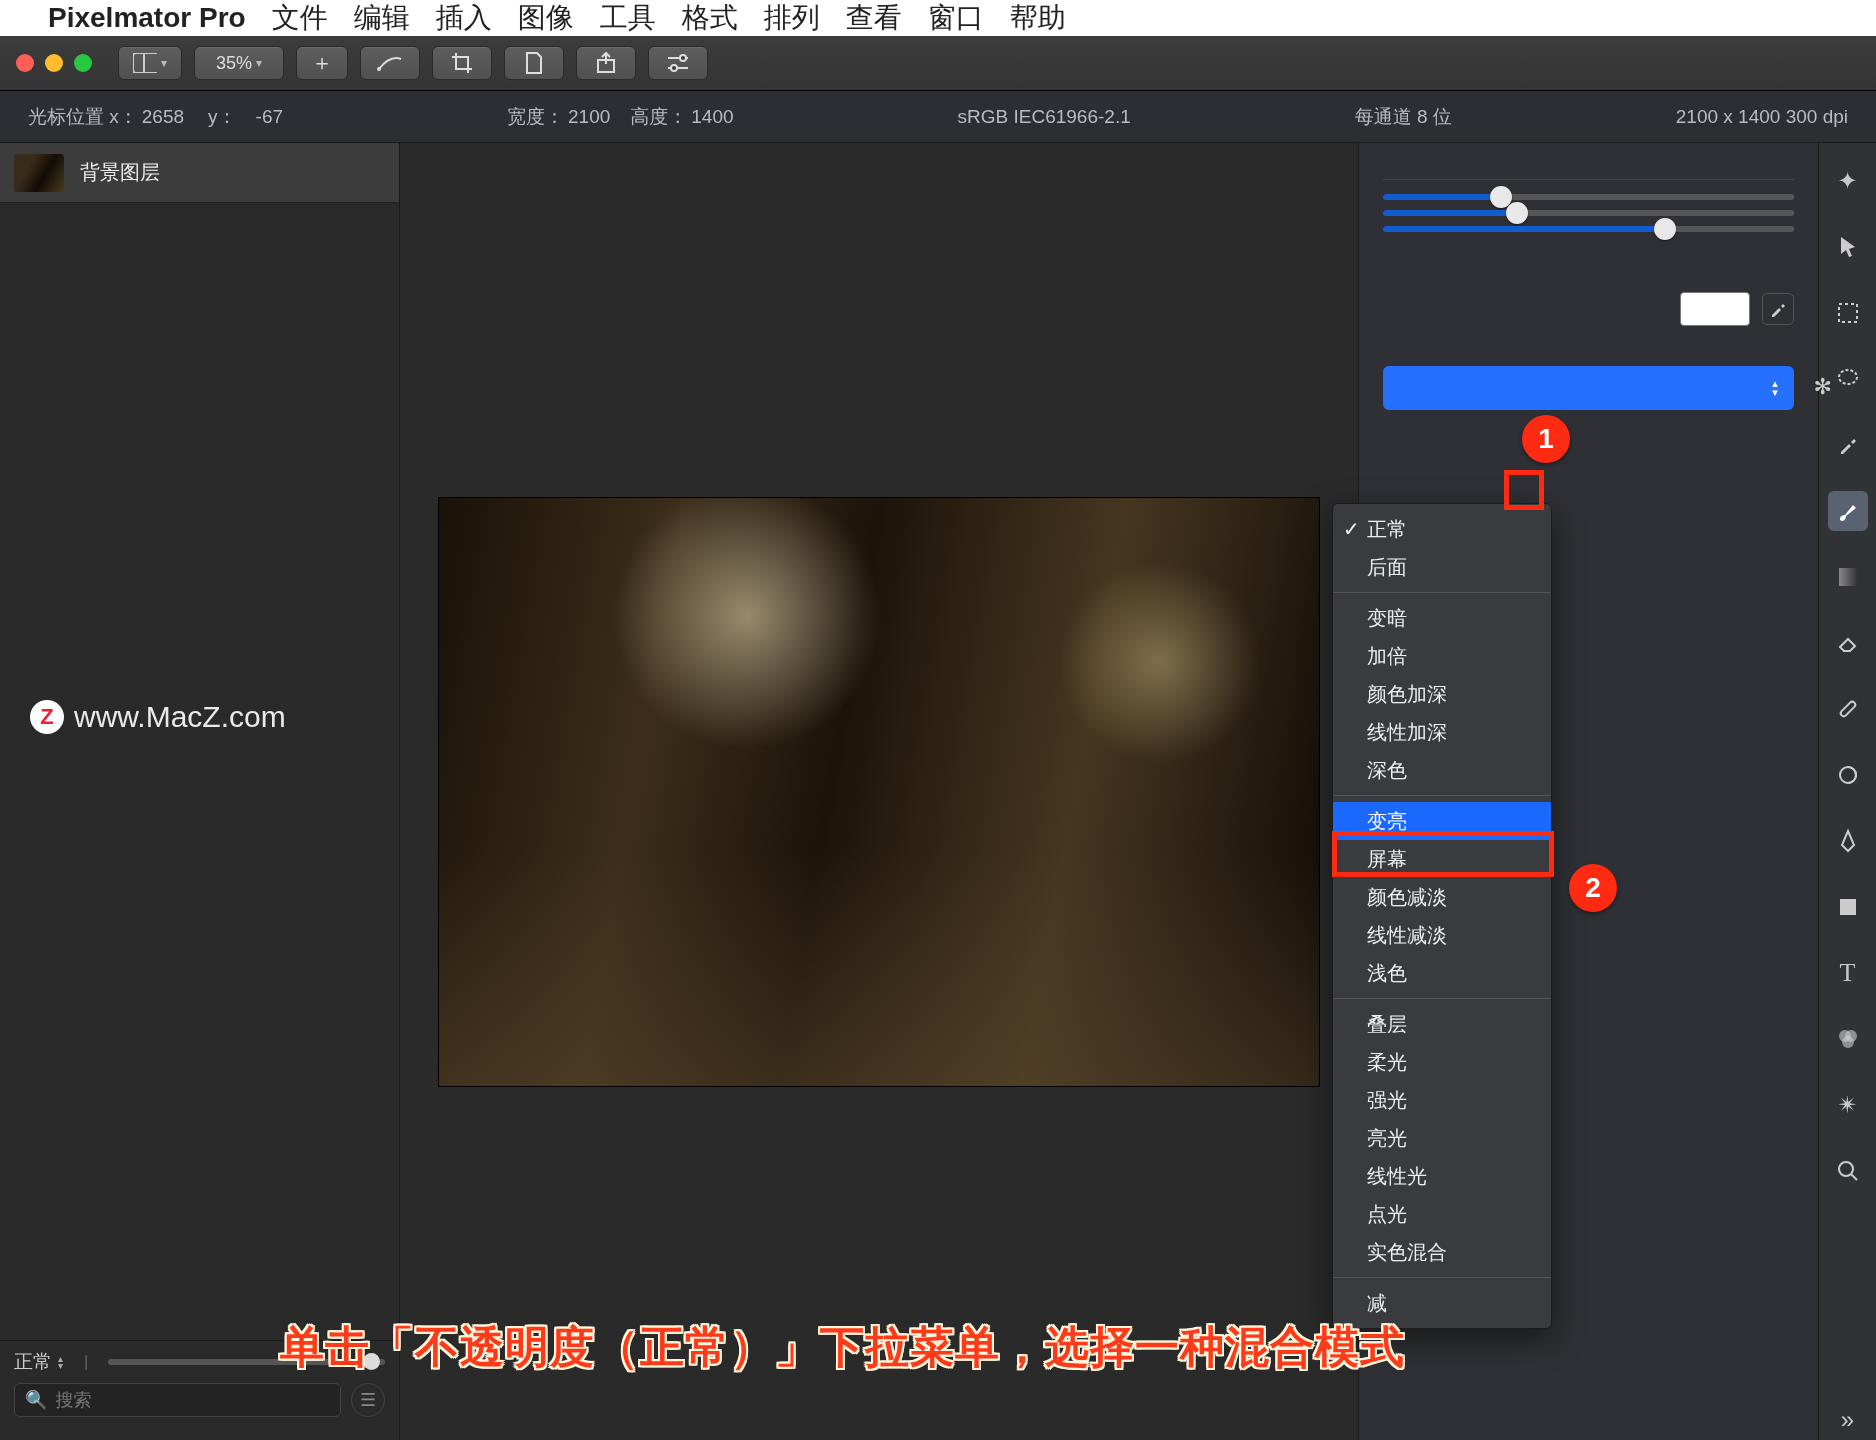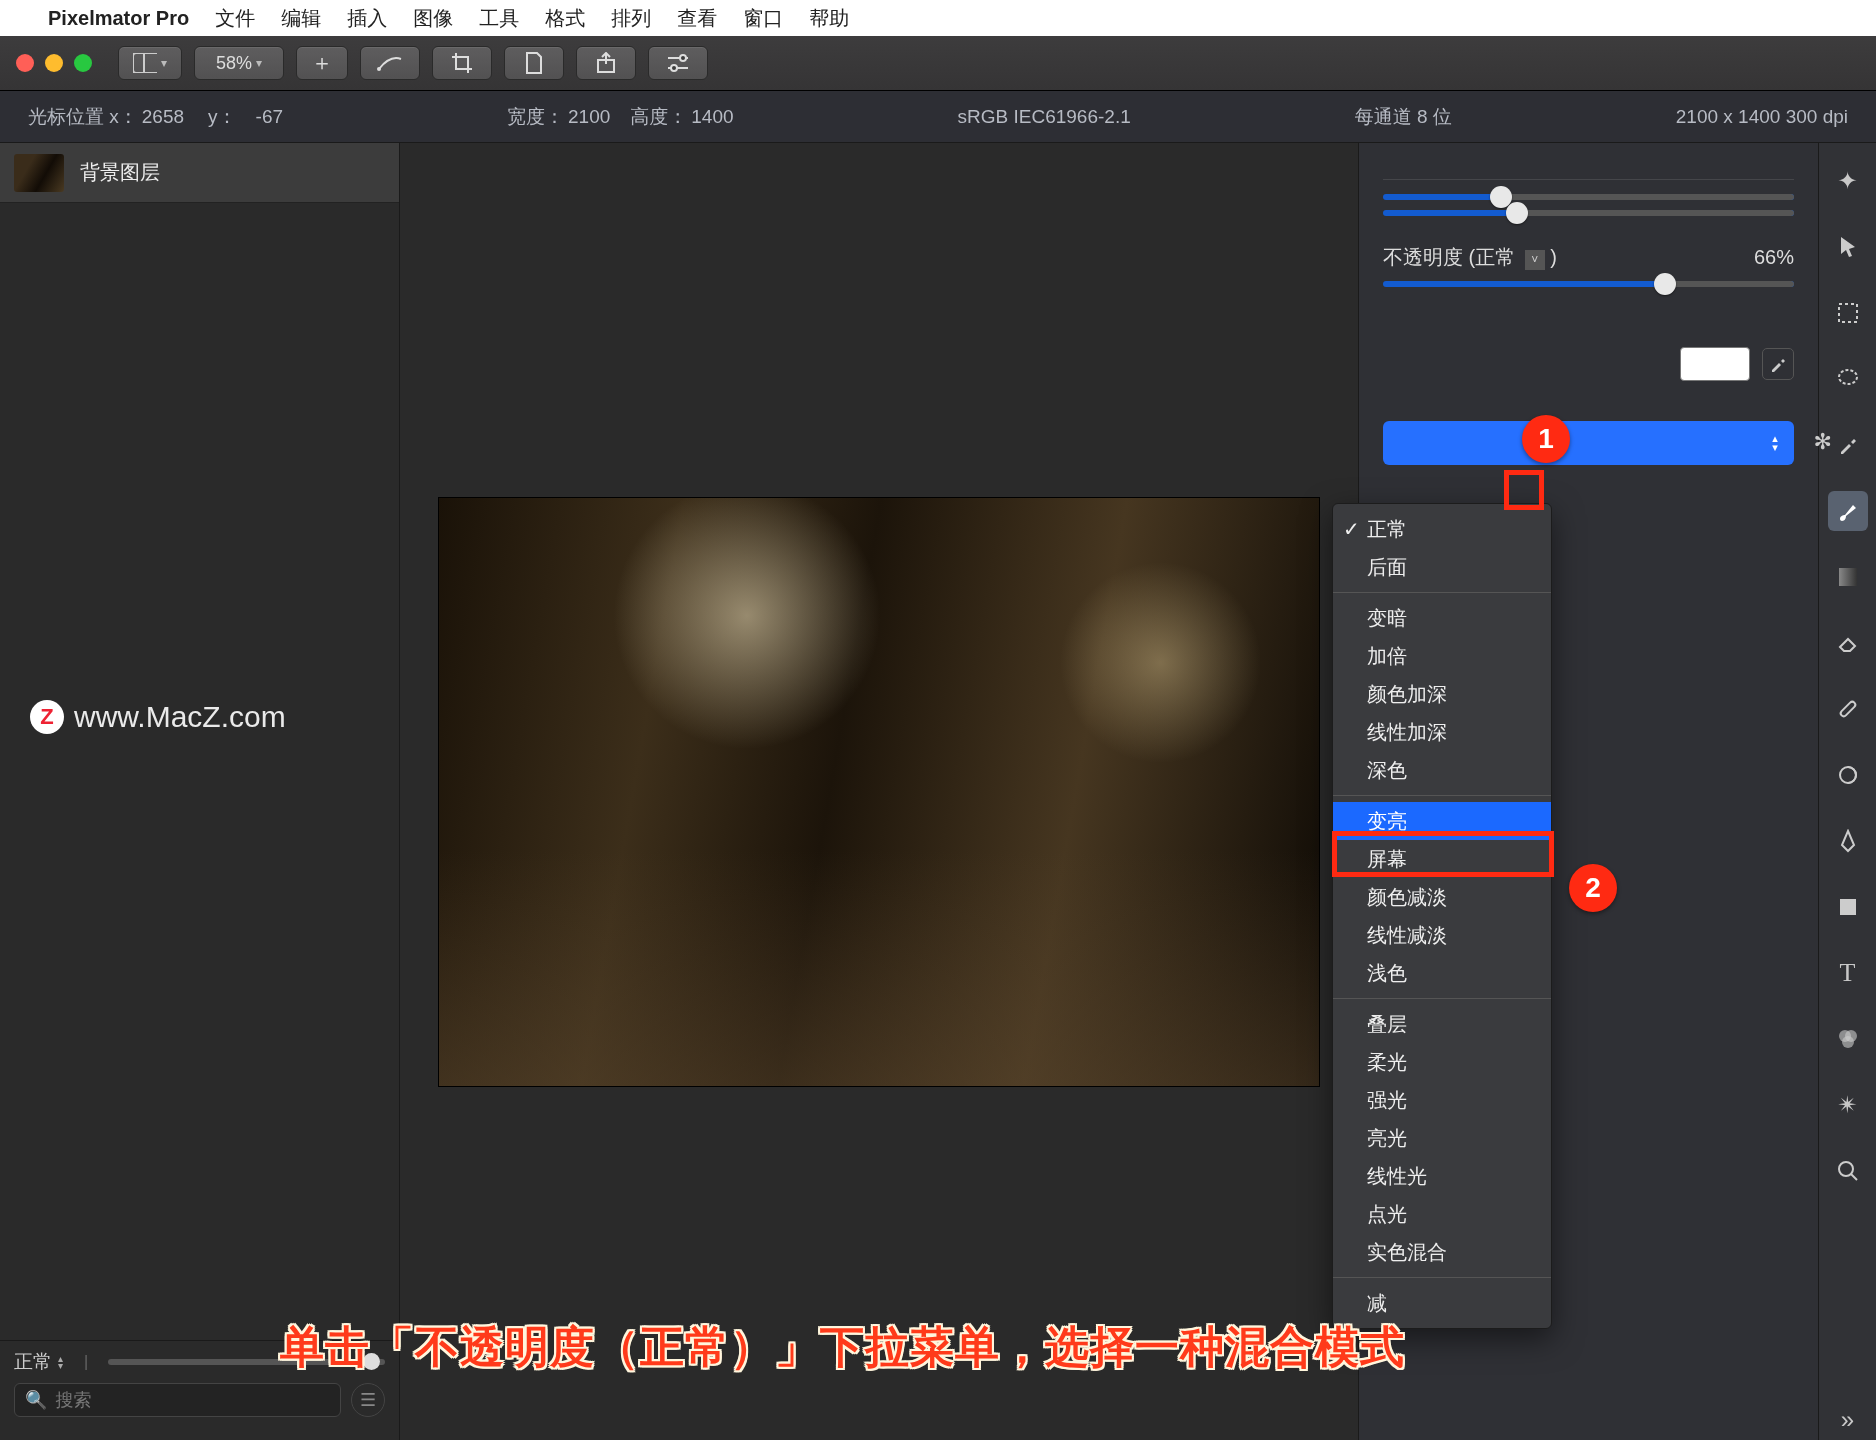--- a/index.html
+++ b/index.html
@@ -1,19 +1,19 @@
 <!DOCTYPE html>
 <html><head>
 <meta charset="utf-8">
 <style>
   * { box-sizing: border-box; margin: 0; padding: 0; font-family: -apple-system, "Helvetica Neue", Arial, sans-serif; }
   body { width: 1876px; height: 1440px; background: #2a2a2a; overflow: hidden; position: relative; }
 
   
-  .menubar { height: 36px; background: #fff; display: flex; align-items: center; padding: 0 18px; font-size: 20px; color: #222; gap: 26px; }
+  .menubar { height: 36px; background: #fff; display: flex; align-items: center; padding: 0 18px; font-size: 28px; color: #222; gap: 26px; }
   .menubar .apple { font-size: 22px; margin-right: 4px; }
   .menubar .appname { font-weight: 700; }
 
   
   .toolbar { height: 55px; background: linear-gradient(#3d3c3d,#353435); border-bottom: 1px solid #000; display: flex; align-items: center; padding: 0 16px; gap: 12px; }
   .traffic { display: flex; gap: 11px; margin-right: 14px; }
   .traffic span { width: 18px; height: 18px; border-radius: 50%; }
   .tl-red { background: #ff5f57; } .tl-yellow { background: #febc2e; } .tl-green { background: #28c840; }
   .tbtn { height: 34px; background: linear-gradient(#5e5d5e,#525152); border: 1px solid #2a2a2a; border-radius: 6px; display: flex; align-items: center; justify-content: center; color: #ddd; font-size: 18px; padding: 0 14px; box-shadow: inset 0 1px 0 rgba(255,255,255,0.08); }
   .tbtn.sidebar-view { width: 64px; }
@@ -131,21 +131,21 @@
     <span class="tl-green"></span>
   </div>
   <div class="tbtn sidebar-view">
     <svg width="30" height="20">
         <rect x="0" y="0" width="30" height="20" rx="3" fill="none" stroke="#ccc" stroke-width="2"></rect>
         <line x1="11" y1="0" x2="11" y2="20" stroke="#ccc" stroke-width="2"></line>
       </svg>
     <span style="margin-left:4px;font-size:12px;color:#bbb;">▾</span>
   </div>
   <div class="tbtn zoom">
-    <span>58%</span>
+    <span>35%</span>
     <span style="font-size:12px;color:#bbb;">▾</span>
   </div>
   <div class="tbtn plus">
     <span>＋</span>
   </div>
   <div class="tool-right">
     <div class="tbtn">
       <svg width="28" height="20">
           <path d="M3 16 Q 14 2 25 6" stroke="#ddd" stroke-width="2" fill="none"></path>
           <circle cx="3" cy="16" r="2" fill="#ddd"></circle>
@@ -237,28 +237,20 @@
     <div class="slider">
       <div class="track-rest" style="left:28%;width:72%;"></div>
       <div class="knob" style="left:26%;"></div>
     </div>
 
     <div class="slider">
       <div class="track-rest" style="left:32%;width:68%;"></div>
       <div class="knob" style="left:30%;"></div>
     </div>
 
-    <div class="opacity-label">
-      <span>
-        <span>不透明度 (正常</span>
-        <span class="dd">˅</span>
-        <span>)</span>
-      </span>
-      <span class="val">66%</span>
-    </div>
     <div class="slider">
       <div class="track-rest" style="left:68%;width:32%;"></div>
       <div class="knob" style="left:66%;"></div>
     </div>
 
     <div class="color-row">
       <div class="color-swatch"></div>
       <div class="eyedrop">
         <svg width="18" height="18">
             <path d="M3 15l7-7 2 2-7 7H3v-2zM12 6l2-2 2 2-2 2z" fill="#ccc"></path>

